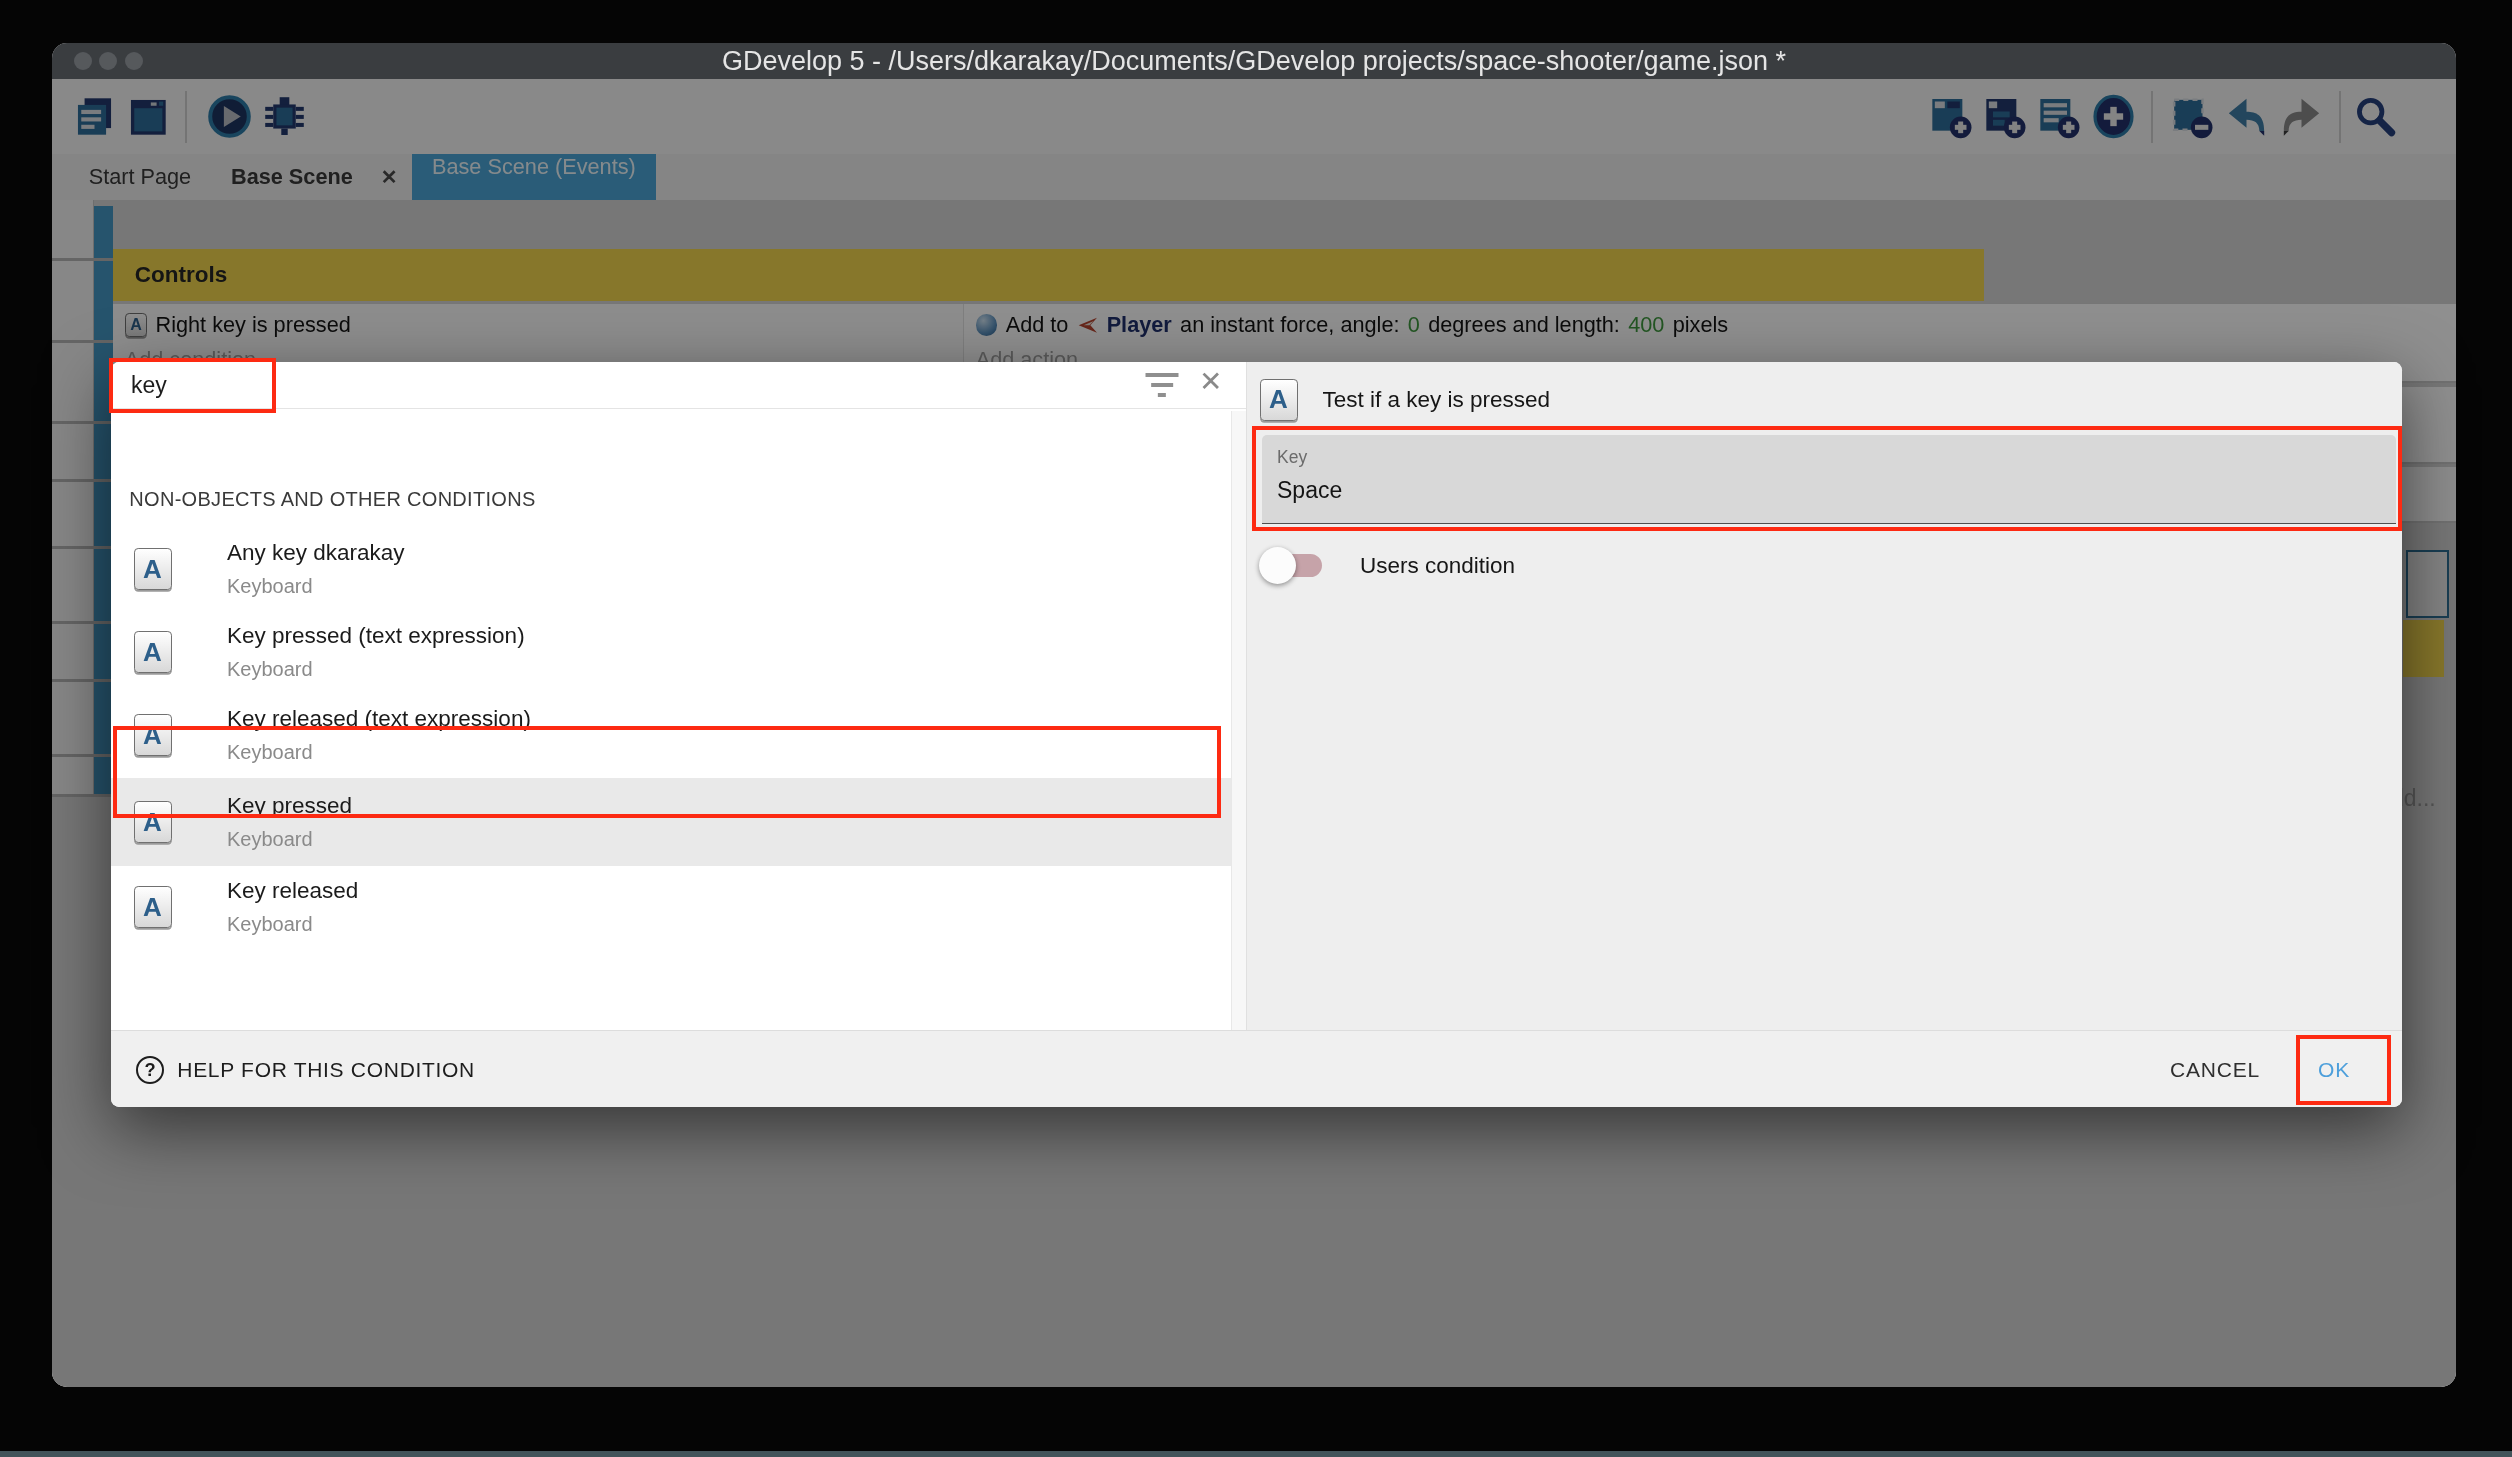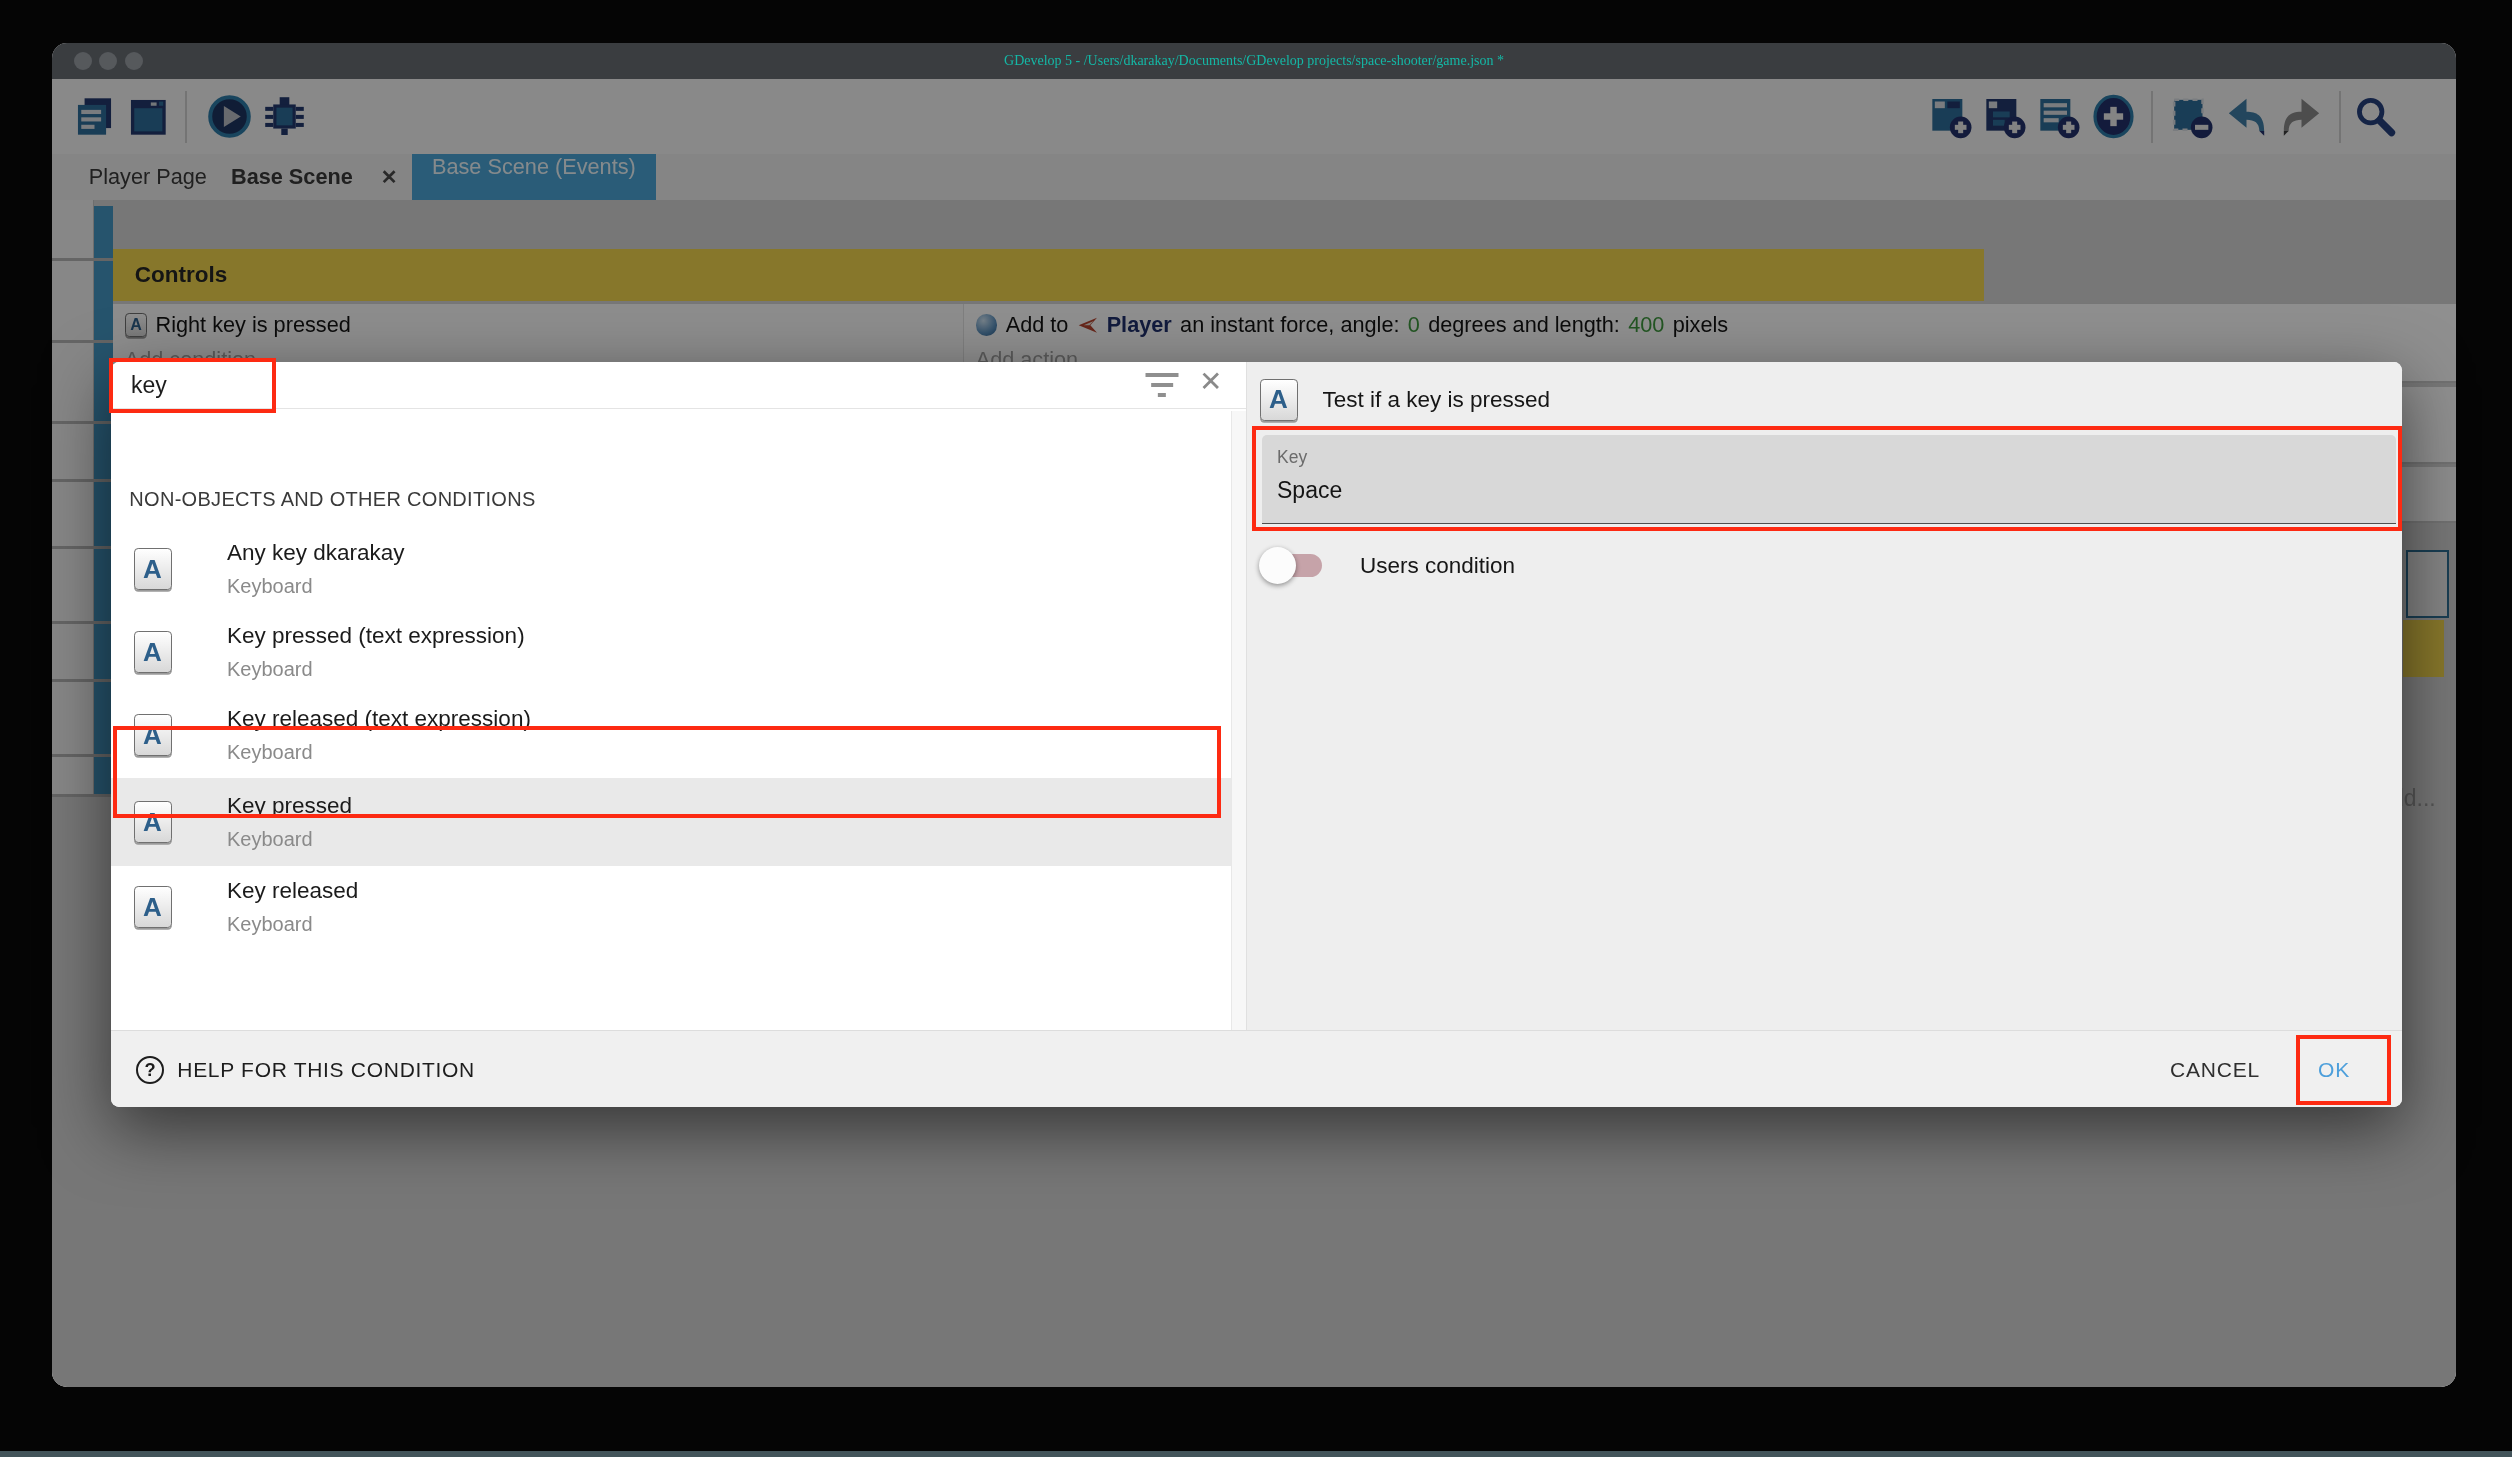--- a/index.html
+++ b/index.html
@@ -9,21 +9,21 @@
 
   
   #window { position:absolute; left:52px; top:43px; width:2404px; height:1344px;
             border-radius:15px; overflow:hidden; background:#d4d4d4; }
 
   
   #titlebar { position:absolute; left:0; top:0; width:100%; height:36px; background:#3a3d40;
               display:flex; align-items:center; justify-content:center; }
   .traffic { position:absolute; top:9.2px; width:18.3px; height:18.3px; border-radius:50%; background:#56595c; }
   #titlebar .t1{ left:21.7px; } #titlebar .t2{ left:47px; } #titlebar .t3{ left:73px; }
-  #window-title { color:#14b8a6; font-size:14px;font-family:Liberation Serif, serif; }
+  #window-title { color:#e5e5e5; font-size:27px; }
 
   
   #toolbar { position:absolute; left:0; top:36px; width:100%; height:75px; background:#f4f4f4; }
   .tb-icon { position:absolute; top:15px; width:45px; height:45px; display:flex; align-items:center; justify-content:center; }
   .tb-sep { position:absolute; top:11.7px; width:1.7px; height:52px; background:#cfcfcf; }
 
   
   #tabbar { position:absolute; left:0; top:111px; width:100%; height:46px; background:#ededed; }
   .tab { position:absolute; top:0; height:46px; display:flex; align-items:center; gap:28px;
          font-size:21.7px; color:#3a3a3a; padding:0 20px; }
@@ -239,21 +239,21 @@
       <div class="tb-icon" style="left:2301px;">
         <svg width="47" height="47" viewBox="0 0 56 56">
           <circle cx="22" cy="22" r="14" fill="none" stroke="#27407e" stroke-width="6"></circle>
           <line x1="33" y1="33" x2="48" y2="48" stroke="#27407e" stroke-width="9" stroke-linecap="round"></line>
         </svg>
       </div>
     </div>
 
     <div id="tabbar">
       <div class="tab" style="left:16.7px;">
-        <span>Player Page</span>
+        <span>Start Page</span>
       </div>
       <div class="tab" style="left:159px;font-weight:bold;">
         <span>Base Scene</span>
         <span class="close">✕</span>
       </div>
       <div class="tab active" style="left:360px;">
         <span>Base Scene (Events)</span>
         <span class="close">✕</span>
       </div>
     </div>

